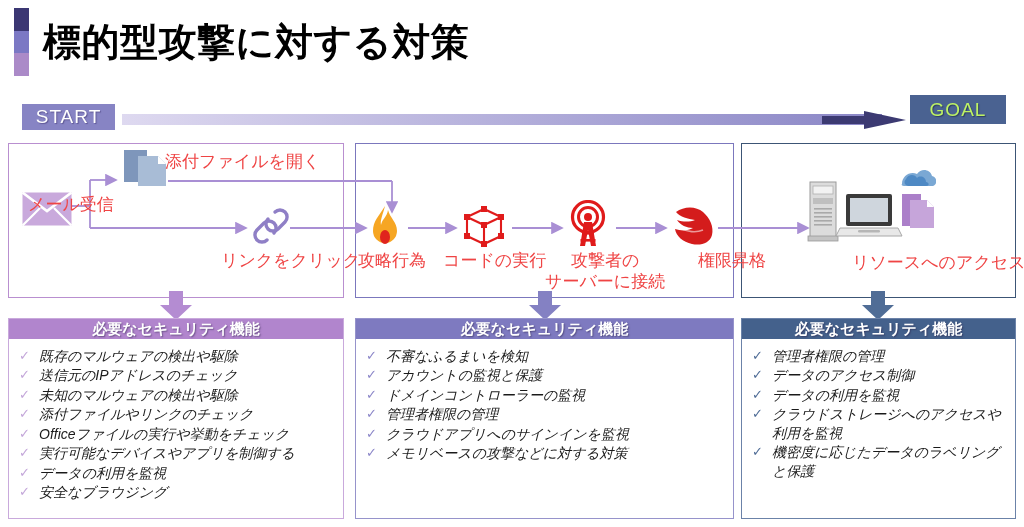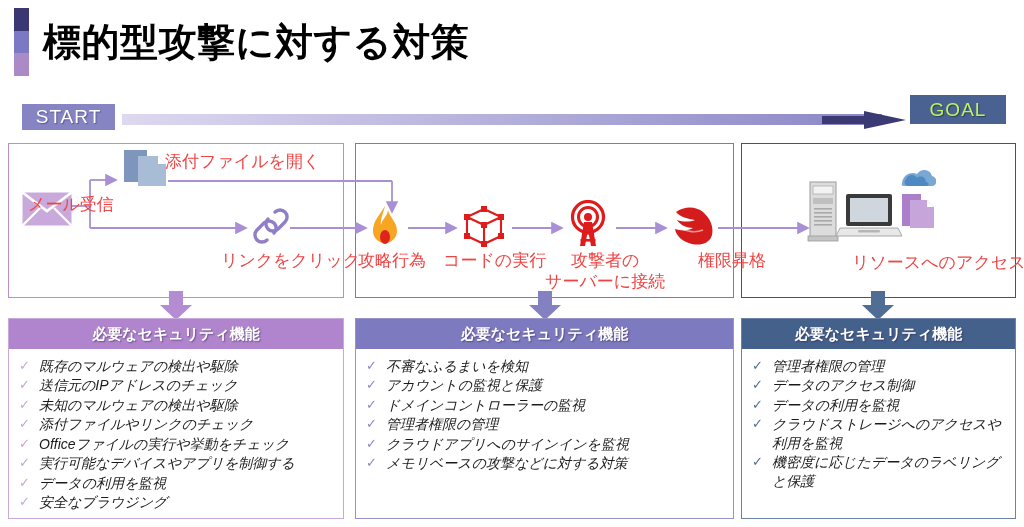--- a/index.html
+++ b/index.html
@@ -113,21 +113,21 @@
     position: absolute;
     top: 318px;
     box-sizing: border-box;
     background: #ffffff;
   }
   #sec-card-1 { left: 8px;   width: 336px; height: 201px; border: 1.4px solid #c9a9dc; }
   #sec-card-2 { left: 355px; width: 379px; height: 201px; border: 1.4px solid #9693cb; }
   #sec-card-3 { left: 741px; width: 275px; height: 201px; border: 1.4px solid #6b82a8; }
 
   .sec-head {
-    height: 30px;
+    height: 20px;
     display: flex;
     align-items: center;
     justify-content: center;
     color: #ffffff;
     font-size: 15px;
     font-weight: bold;
     text-shadow: 1px 1px 1.5px rgba(40,30,70,.5);
   }
   #sec-card-1 .sec-head { background: #b185cd; }
   #sec-card-2 .sec-head { background: #7e7ac0; }

